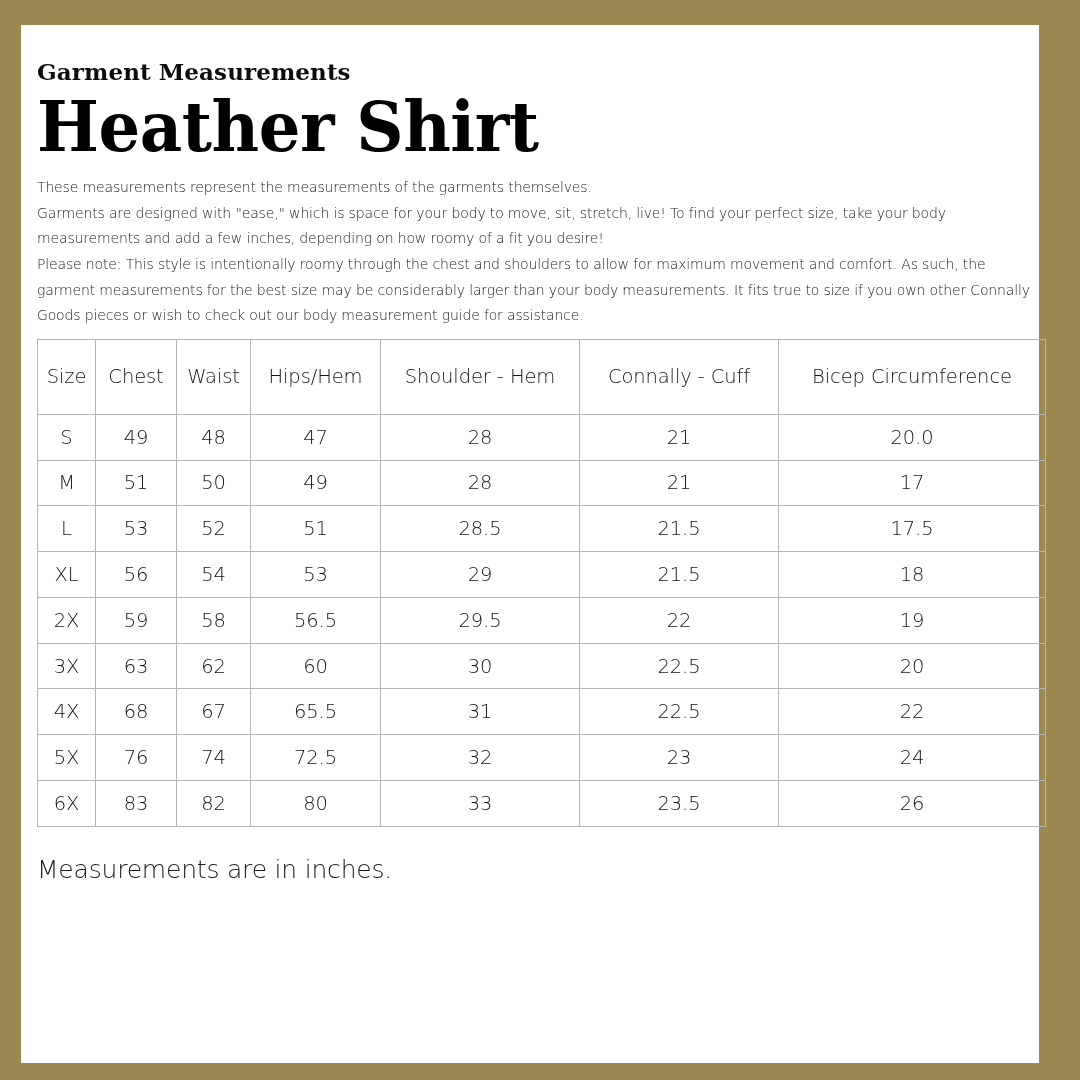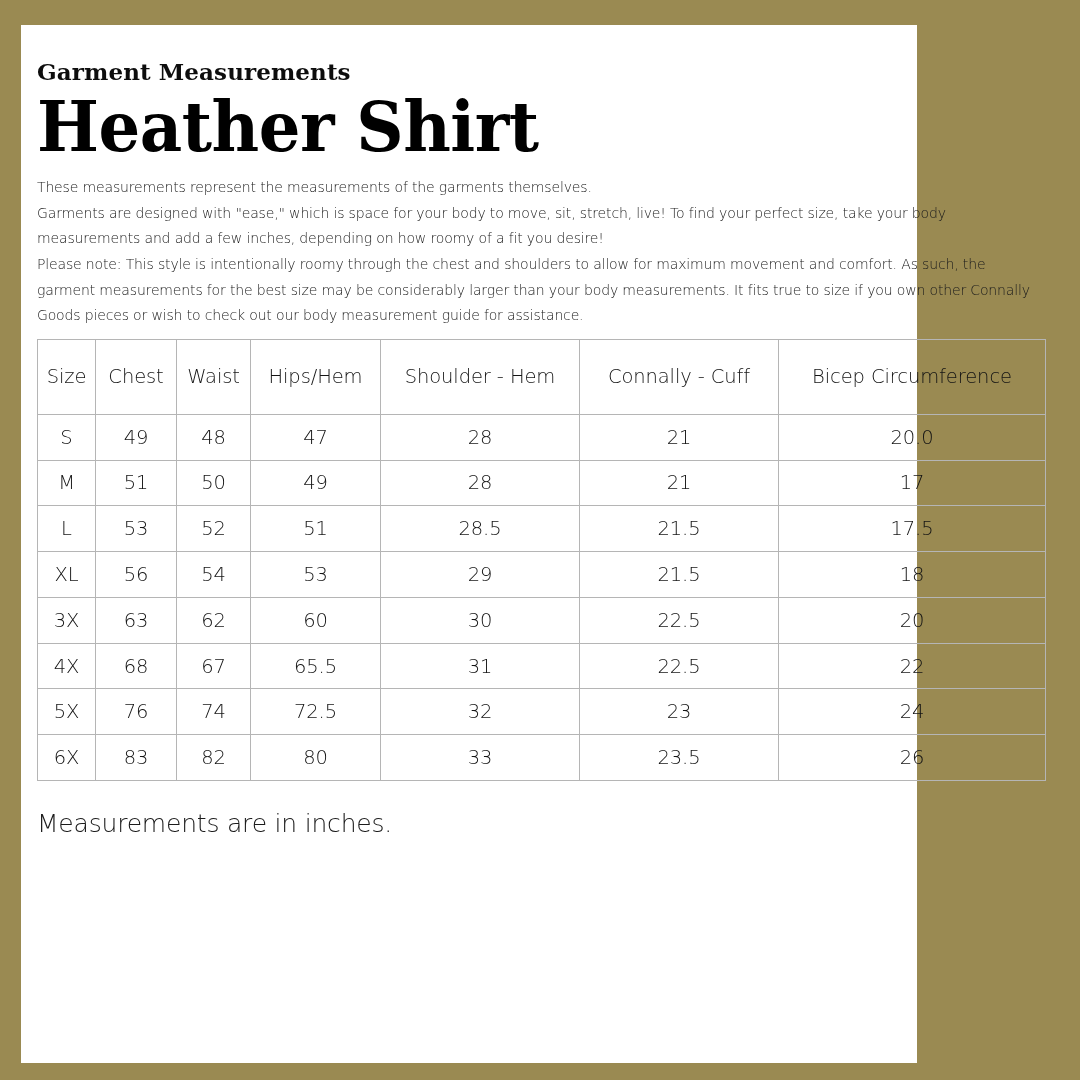--- a/index.html
+++ b/index.html
@@ -21,21 +21,21 @@
     top: 0;
     width: 1080px;
     height: 1080px;
     background: #9a8a52;
     box-sizing: border-box;
   }
   .card {
     position: absolute;
     left: 21px;
     top: 25px;
-    width: 896px;
+    width: 1018px;
     height: 1038px;
     background: #ffffff;
     box-sizing: border-box;
   }
   .card-inner {
     position: absolute;
     left: 16px;
     top: 35px;
     width: 1007px;
     right: 0;
@@ -205,20 +205,29 @@
             <tr>
               <td>XL</td>
               <td>56</td>
               <td>54</td>
               <td>53</td>
               <td>29</td>
               <td>21.5</td>
               <td>18</td>
             </tr>
             <tr>
+              <td>2X</td>
+              <td>59</td>
+              <td>58</td>
+              <td>56.5</td>
+              <td>29.5</td>
+              <td>22</td>
+              <td>19</td>
+            </tr>
+            <tr>
               <td>3X</td>
               <td>63</td>
               <td>62</td>
               <td>60</td>
               <td>30</td>
               <td>22.5</td>
               <td>20</td>
             </tr>
             <tr>
               <td>4X</td>

